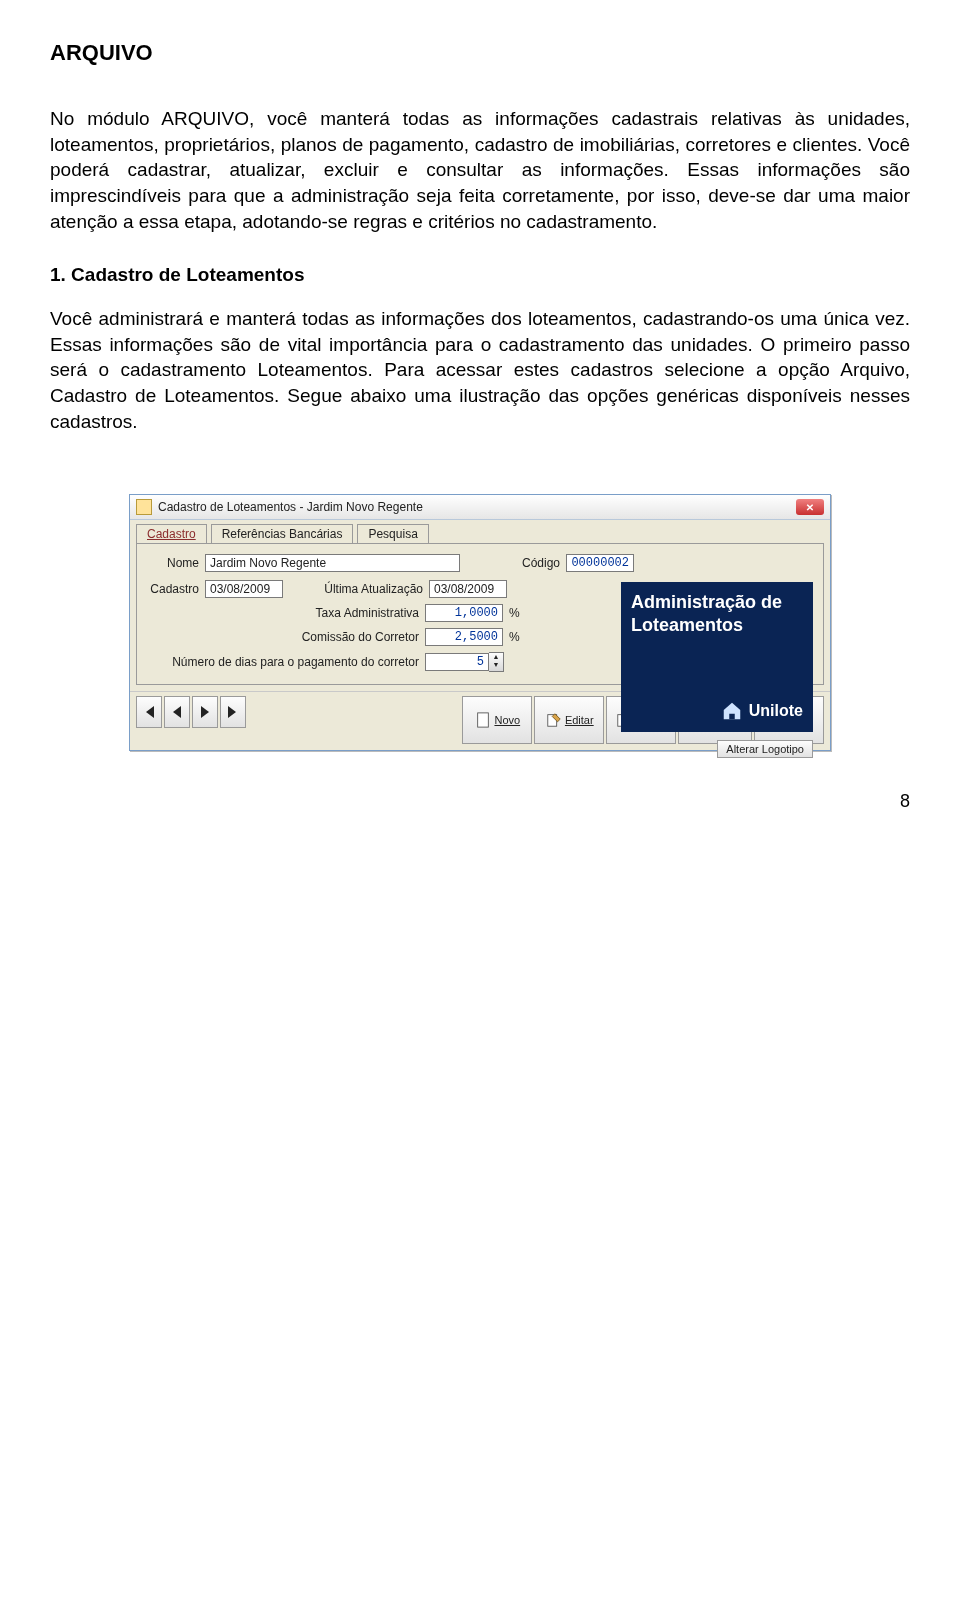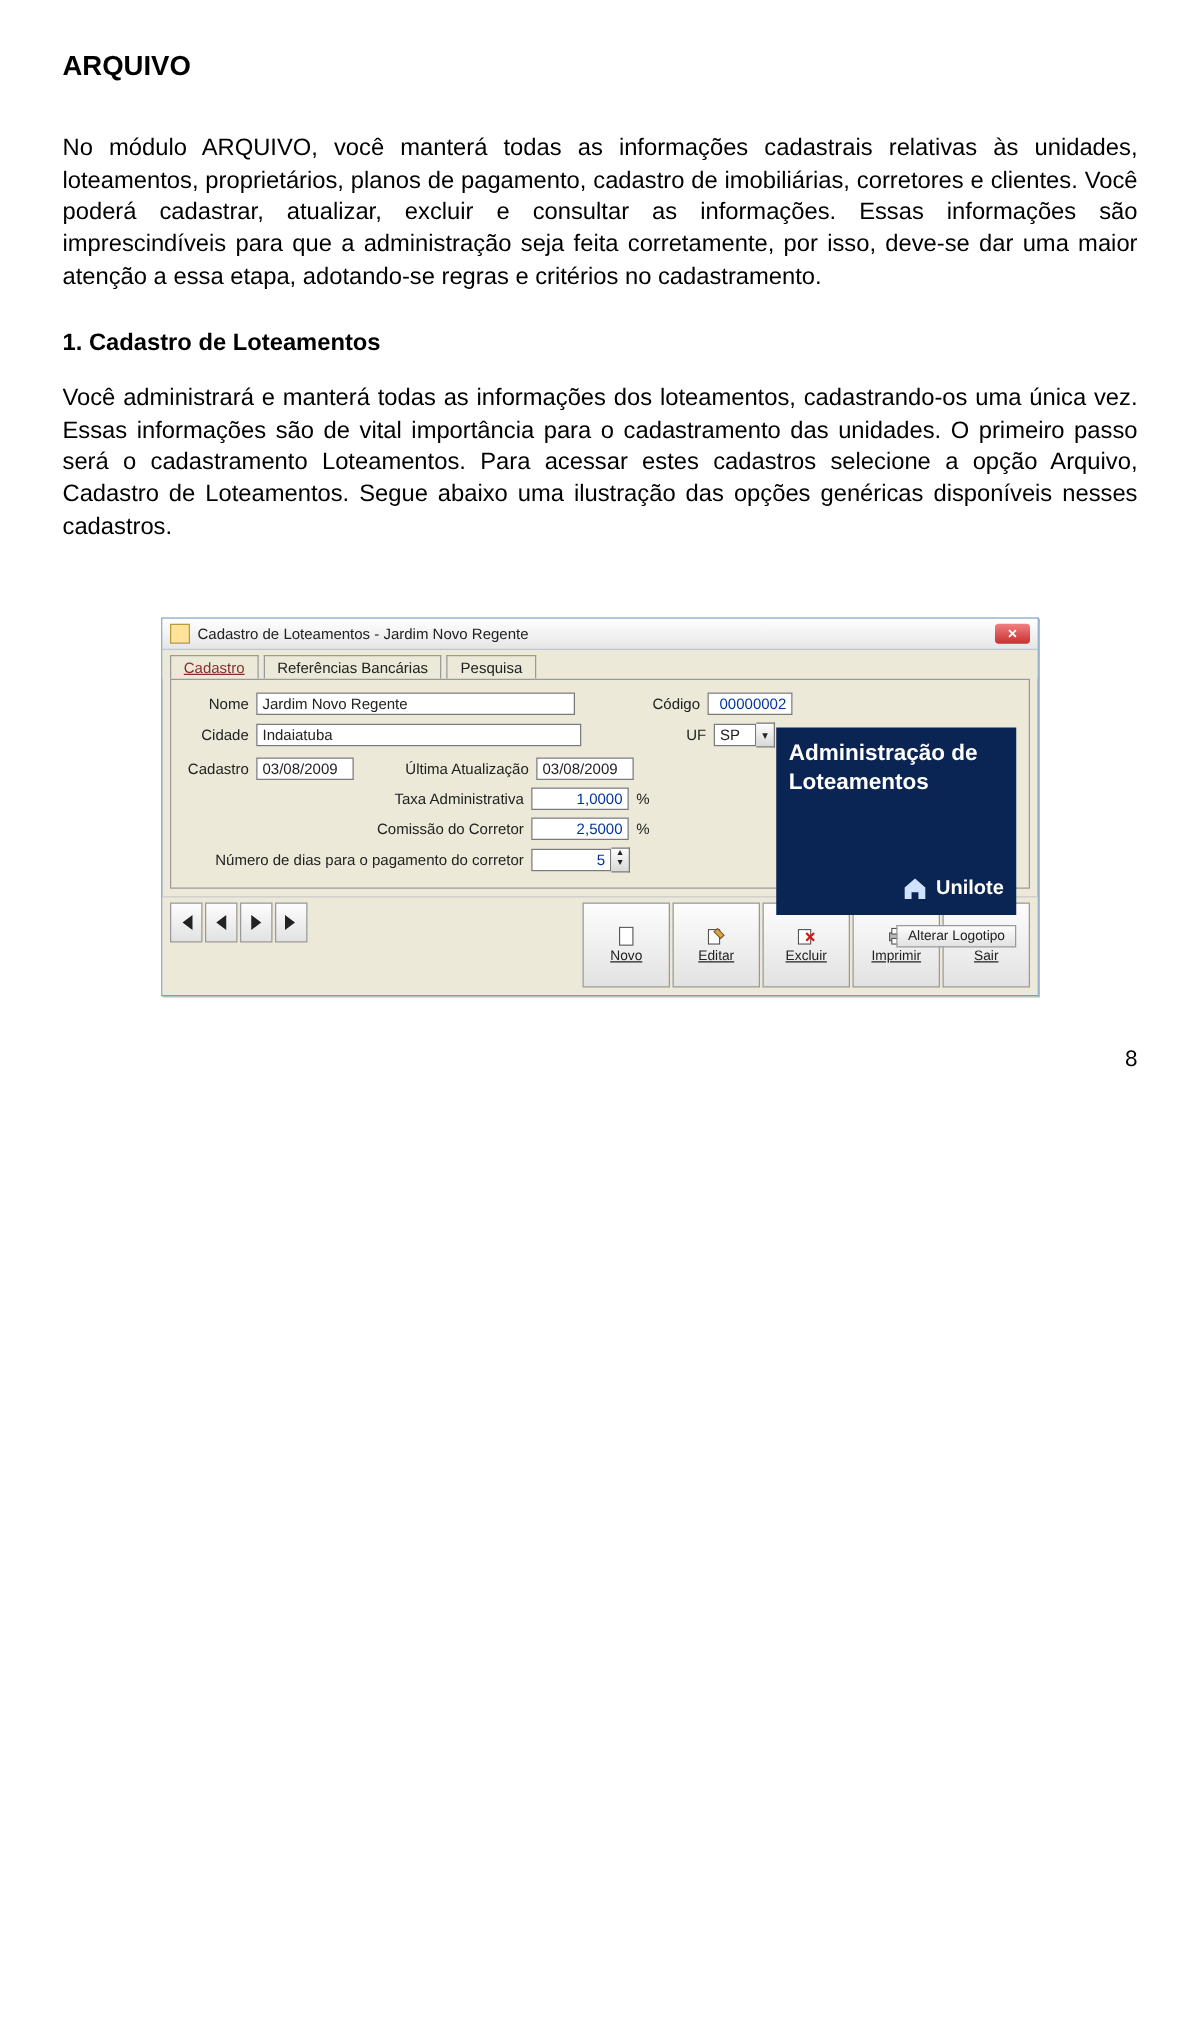--- a/index.html
+++ b/index.html
@@ -100,21 +100,21 @@
   .lbl { text-align: right; padding-right: 6px; font-size: 12px; }
   .fld {
     background: #fff;
     border: 1px solid #7a7a7a;
     height: 18px;
     padding: 1px 4px;
     font-size: 12px;
     box-sizing: border-box;
     display: flex; align-items: center;
   }
-  .fld.right { justify-content: flex-end; color: #003399; }
+  .fld.right { justify-content: flex-end; color: #003399; font-family: Liberation Mono, monospace; }
   .uf {
     display: flex; align-items: center;
   }
   .uf .fld { width: 34px; }
   .uf .dd {
     width: 14px; height: 18px;
     border: 1px solid #7a7a7a;
     border-left: none;
     background: linear-gradient(#fdfdfd,#d8d8d8);
     display: flex; align-items: center; justify-content: center;
@@ -192,22 +192,22 @@
     border: 1px solid #9a9a9a;
     background: linear-gradient(#fdfdfd,#e2e2e2);
     display: flex; align-items: center; justify-content: center;
     font-size: 12px;
   }
   .actions { display: flex; gap: 2px; }
   .actbtn {
     min-width: 56px; height: 46px;
     border: 1px solid #9a9a9a;
     background: linear-gradient(#fdfdfd,#e2e2e2);
-    display: flex; flex-direction: column; align-items: center; justify-content: center;
-    padding: 10px 6px;
+    display: flex; flex-direction: row; align-items: center; justify-content: center;
+    padding: 0 6px;
     font-size: 11px;
     gap: 2px;
   }
   .actbtn .ul { text-decoration: underline; }
   .ic { width: 18px; height: 16px; display: block; }
 </style>
 </head>
 <body>
 
 <h1 class="arquivo">ARQUIVO</h1>
@@ -235,29 +235,20 @@
 
     <div class="content">
 
       <div class="row">
         <span class="lbl" style="width:52px;">Nome</span>
         <span class="fld" style="width:255px;">Jardim Novo Regente</span>
         <span class="lbl" style="width:100px;">Código</span>
         <span class="fld right" style="width:68px;">00000002</span>
       </div>
 
-      <div class="row">
-        <span class="lbl" style="width:52px;">Cidade</span>
-        <span class="fld" style="width:260px;">Indaiatuba</span>
-        <span class="lbl" style="width:100px;">UF</span>
-        <span class="uf">
-          <span class="fld">SP</span>
-          <span class="dd">▾</span>
-        </span>
-      </div>
 
       <div class="row" style="margin-top:8px;">
         <span class="lbl" style="width:52px;">Cadastro</span>
         <span class="fld" style="width:78px;">03/08/2009</span>
         <span class="lbl" style="width:140px;">Última Atualização</span>
         <span class="fld" style="width:78px;">03/08/2009</span>
       </div>
 
       <div class="row">
         <span class="lbl" style="width:272px;">Taxa Administrativa</span>

